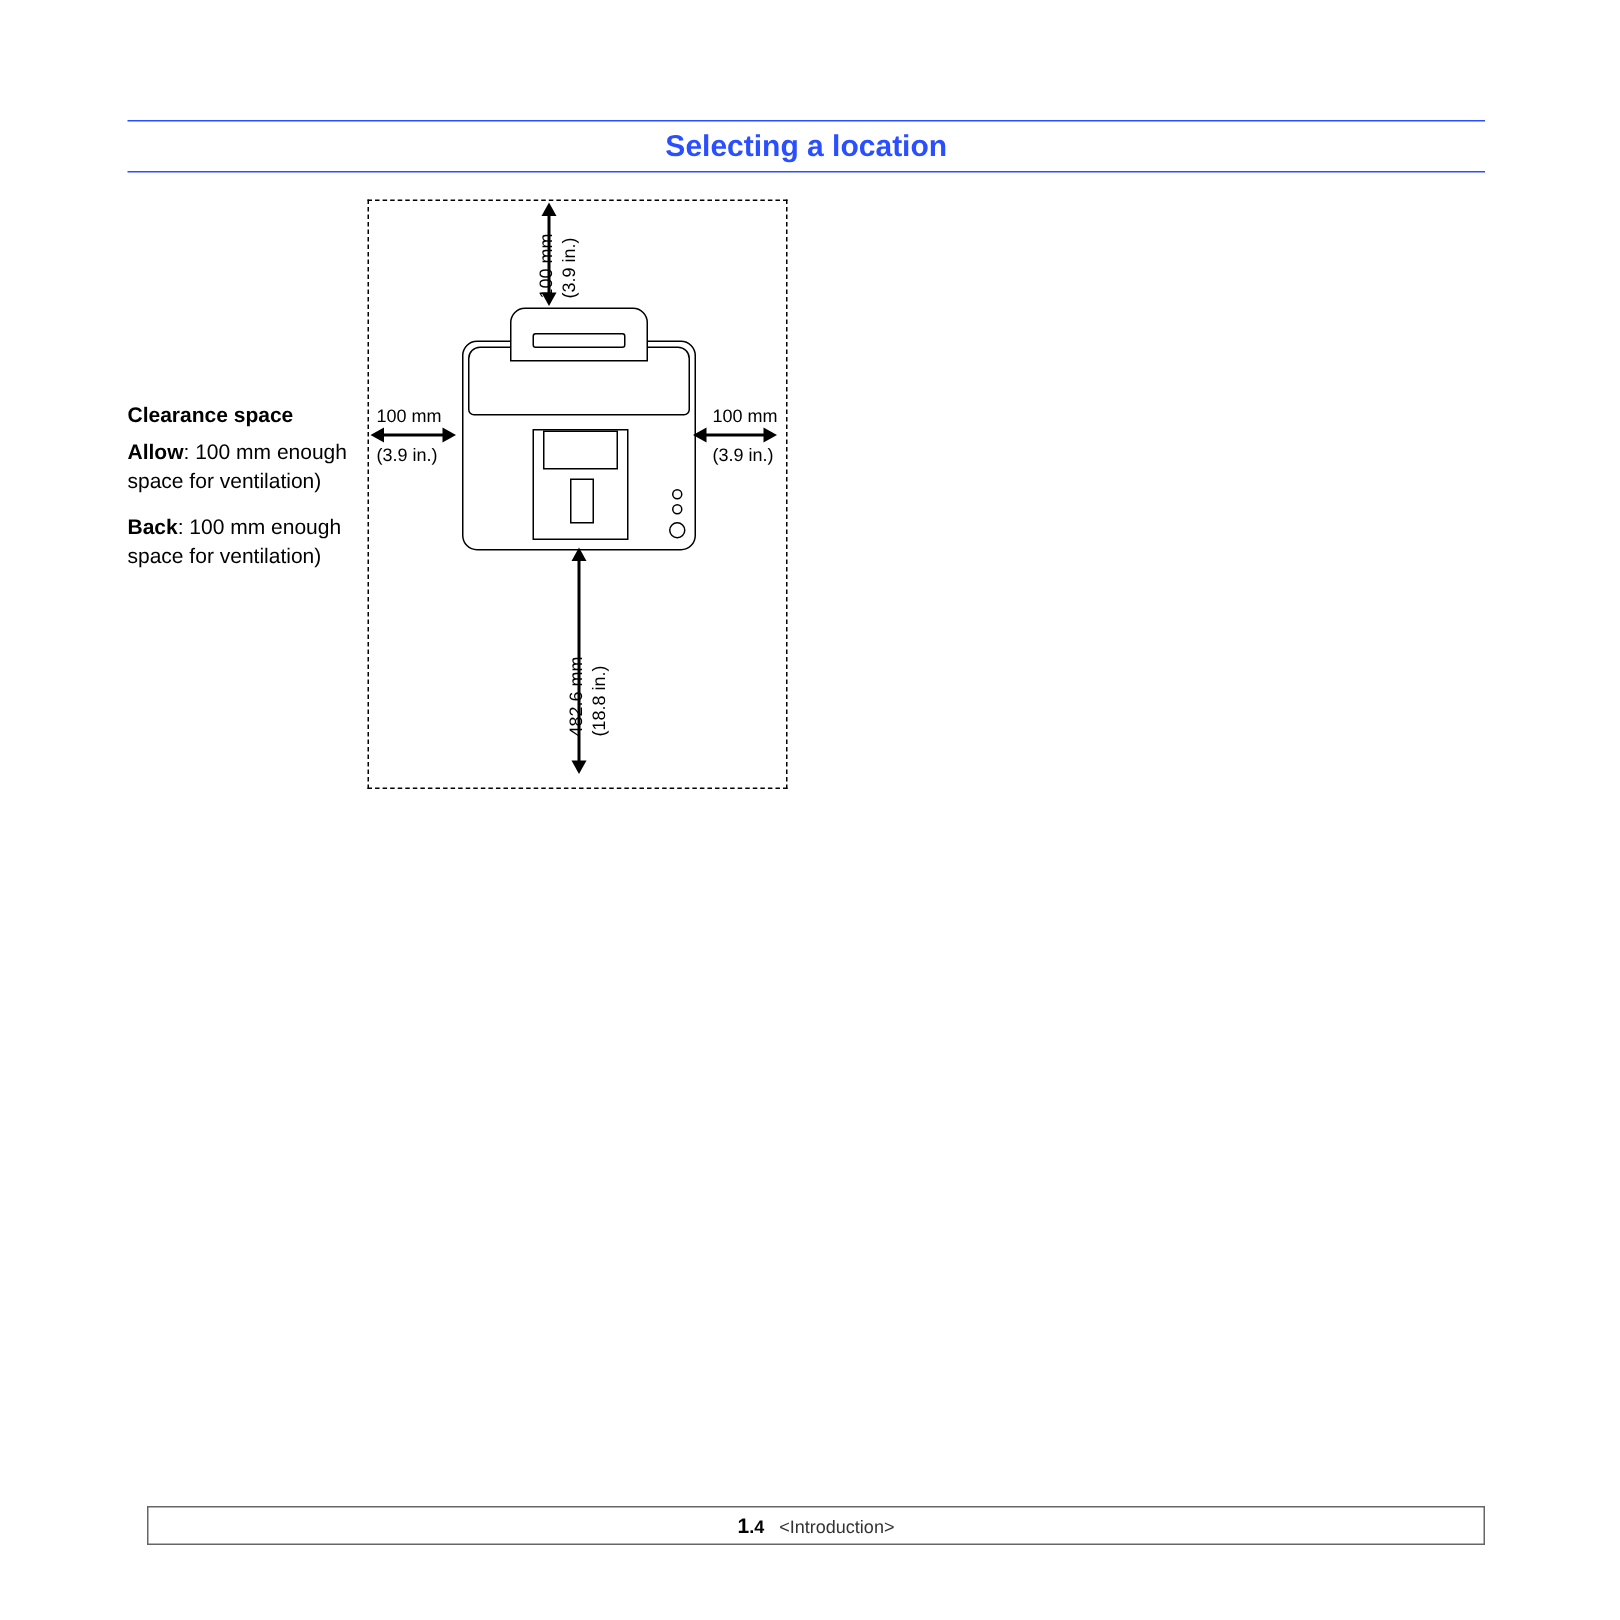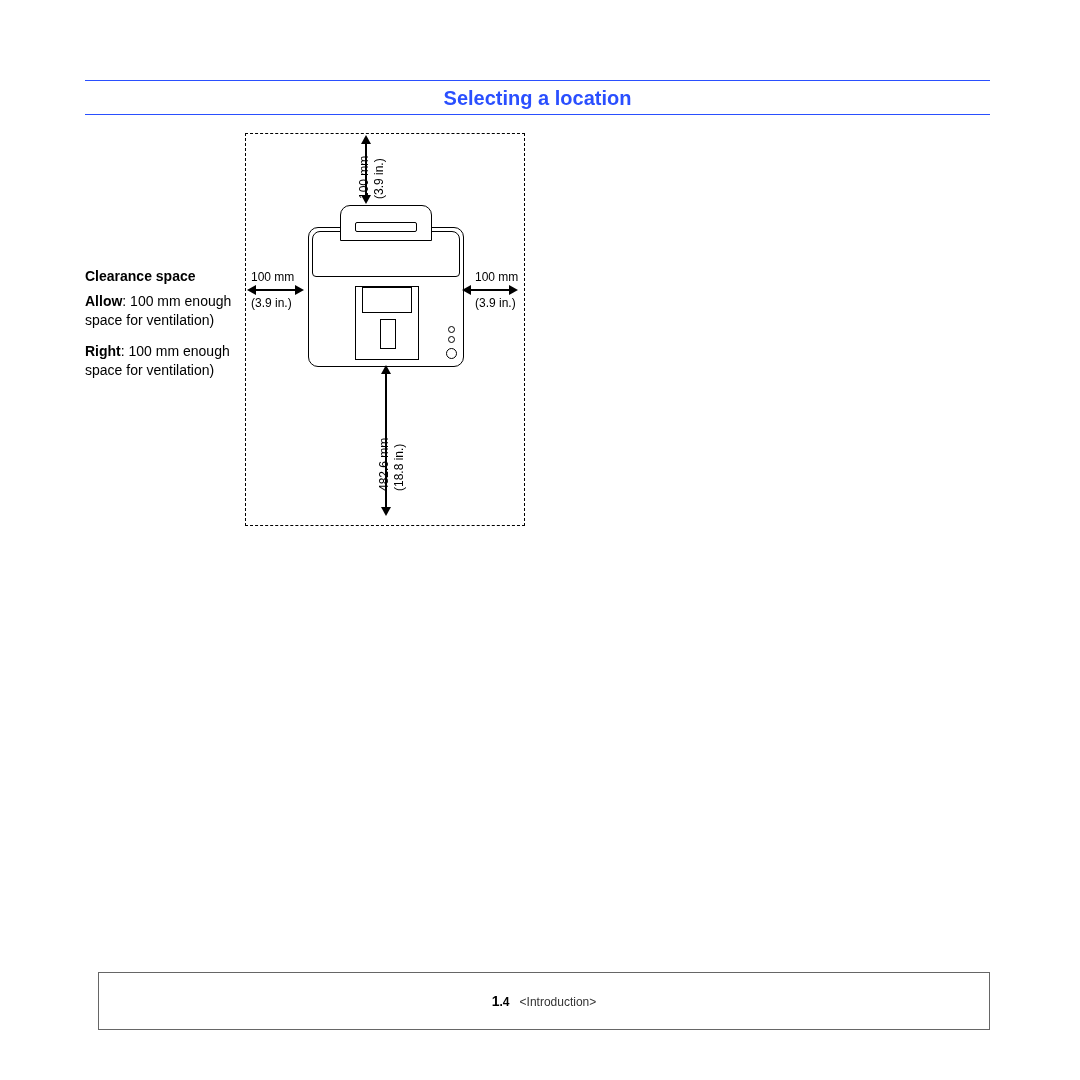--- a/index.html
+++ b/index.html
@@ -32,38 +32,38 @@
   .arr.v{width:1.5px;}
   .arr.h{height:1.5px;}
   .cap{position:absolute;width:0;height:0;}
   .cap.up{border-left:5px solid transparent;border-right:5px solid transparent;border-bottom:9px solid #000;}
   .cap.down{border-left:5px solid transparent;border-right:5px solid transparent;border-top:9px solid #000;}
   .cap.left{border-top:5px solid transparent;border-bottom:5px solid transparent;border-right:9px solid #000;}
   .cap.right{border-top:5px solid transparent;border-bottom:5px solid transparent;border-left:9px solid #000;}
   .dim-label{position:absolute;font-size:12px;line-height:1.15;white-space:nowrap;}
   .vlabel{transform:rotate(-90deg);transform-origin:left top;}
   
-  .footer{position:absolute;left:98px;right:90px;bottom:50px;border:1px solid #666;padding:20px 0;text-align:center;font-size:12px;color:#333;}
+  .footer{position:absolute;left:98px;right:90px;bottom:50px;border:1px solid #666;padding:4px 0;text-align:center;font-size:12px;color:#333;}
   .footer .pn{font-weight:bold;color:#000;}
   .footer .pn .big{font-size:14px;}
 </style>
 </head>
 <body>
 
 <div class="page">
   <hr class="rule">
   <div class="section-title">Selecting a location</div>
   <hr class="rule">
 
 
   <div class="content-row">
     <div class="left-col">
       <p class="sub-head">Clearance space</p>
       <p><span class="lead">Allow</span><span>: 100 mm enough space for ventilation)</span></p>
-      <p><span class="lead">Right</span><span>: 100 mm enough space for ventilation)</span></p>
+      <p><span class="lead">Back</span><span>: 100 mm enough space for ventilation)</span></p>
     </div>
 
     <div class="diagram-wrap">
       <div class="diagram">
         <div class="dashed-box"></div>
 
         <div class="printer">
           <div class="top-plate"></div>
           <div class="printer-body">
             <div class="feed"></div>

